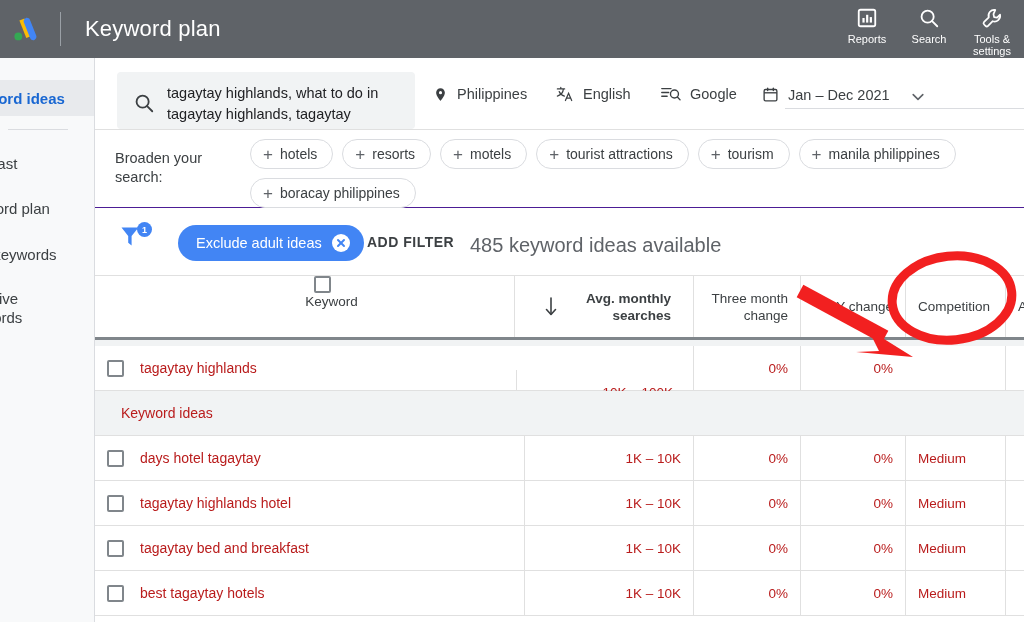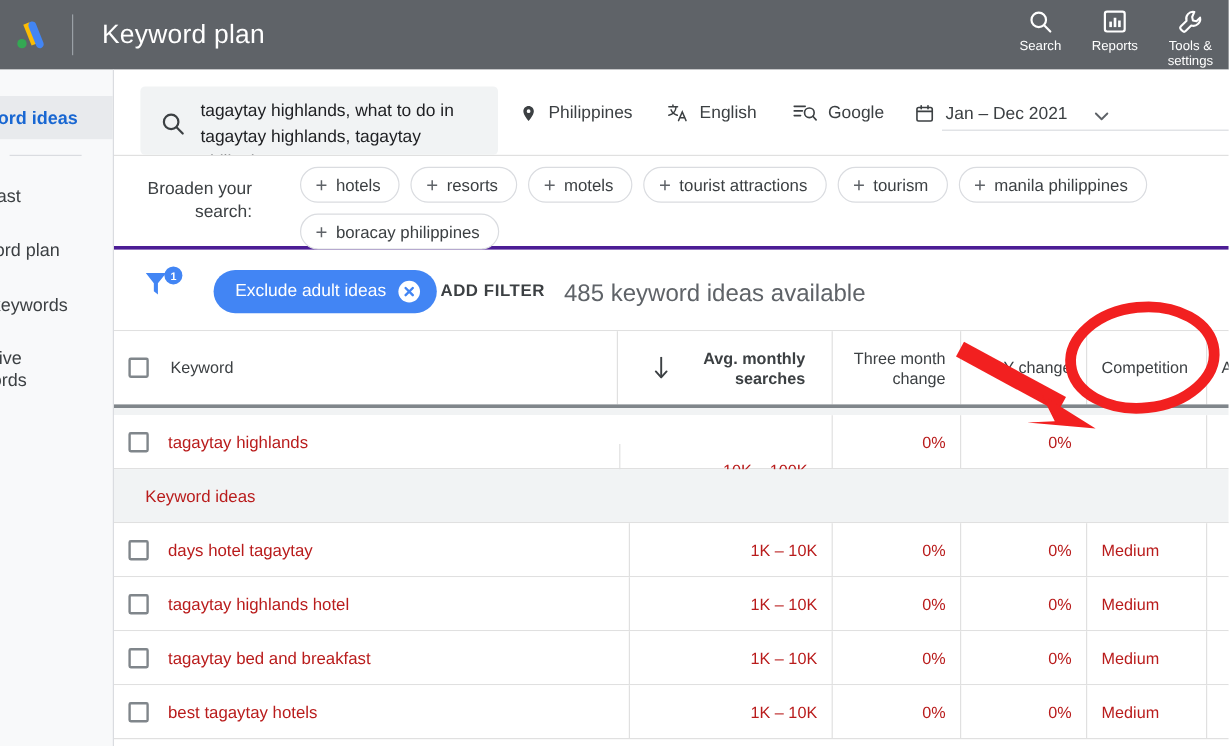--- a/index.html
+++ b/index.html
@@ -80,22 +80,21 @@
   .crit-loc { left: 338px; }
   .crit-lang { left: 461px; }
   .crit-net { left: 566px; }
   .crit-date { left: 667px; }
   .date-underline { position: absolute; left: 690px; top: 50px; width: 243px; height: 1px; background: #dadce0; }
   .date-caret { position: absolute; left: 815px; top: 31px; cursor: pointer; }
 
   
   .broaden-row {
     position: absolute; left: 0; top: 72px; width: 929px; height: 78px;
-    border-bottom: 3px solid #4c1d95;
-    text-align: right;
+    border-bottom: 1px solid #4c1d95;
   }
   .broaden-label {
     position: absolute; left: 20px; top: 19px; width: 95px;
     font-size: 14.5px; line-height: 19px; color: #3c4043;
   }
   .chips { position: absolute; left: 155px; top: 9px; width: 770px; display: flex; flex-wrap: wrap; gap: 9px 9px; }
   .chip {
     display: inline-flex; align-items: center; gap: 7px; height: 30px;
     padding: 0 15px 0 12px; border: 1px solid #dadce0; border-radius: 16px;
     background: #fff; font-size: 14px; color: #3c4043; cursor: pointer; white-space: nowrap;
@@ -175,33 +174,33 @@
         <path d="M15.6 4.2 C17.2 3.4 19.2 4.1 19.9 5.8 L26.2 21.6 C26.9 23.3 26.1 25.2 24.4 25.9 C22.8 26.6 20.9 25.8 20.2 24.2 L13.9 8.4 C13.2 6.7 14 4.9 15.6 4.2 Z" fill="#4285f4"></path>
         <circle cx="8.3" cy="22.4" r="3.9" fill="#34a853"></circle>
       </svg>
     </div>
     <div class="topbar-divider"></div>
     <div class="app-title">Keyword plan</div>
 
     <div class="topbar-actions">
       <div class="topbar-action">
         <svg width="22" height="22" viewBox="0 0 24 24">
-          <circle cx="10.5" cy="10.5" r="6.6" fill="none" stroke="#ffffff" stroke-width="2"></circle>
-          <line x1="15.4" y1="15.4" x2="21" y2="21" stroke="#ffffff" stroke-width="2" stroke-linecap="round"></line>
-        </svg>
-        <div class="ta-label">Search</div>
-      </div>
-      <div class="topbar-action">
-        <svg width="22" height="22" viewBox="0 0 24 24">
           <rect x="3" y="3" width="18" height="18" rx="2" fill="none" stroke="#ffffff" stroke-width="2"></rect>
           <rect x="7" y="12" width="2.4" height="5" fill="#ffffff"></rect>
           <rect x="11" y="8.5" width="2.4" height="8.5" fill="#ffffff"></rect>
           <rect x="15" y="11" width="2.4" height="6" fill="#ffffff"></rect>
         </svg>
         <div class="ta-label">Reports</div>
+      </div>
+      <div class="topbar-action">
+        <svg width="22" height="22" viewBox="0 0 24 24">
+          <circle cx="10.5" cy="10.5" r="6.6" fill="none" stroke="#ffffff" stroke-width="2"></circle>
+          <line x1="15.4" y1="15.4" x2="21" y2="21" stroke="#ffffff" stroke-width="2" stroke-linecap="round"></line>
+        </svg>
+        <div class="ta-label">Search</div>
       </div>
       <div class="topbar-action tools">
         <svg width="22" height="22" viewBox="0 0 24 24">
           <path d="M15.6 3.2 a6.2 6.2 0 0 0-7.1 8 L3.4 16.3 a2 2 0 0 0 0 2.8 l1.5 1.5 a2 2 0 0 0 2.8 0 l5.1-5.1 a6.2 6.2 0 0 0 8-7.1 l-3.3 3.3 -3.2-0.7 -0.7-3.2 Z" fill="none" stroke="#ffffff" stroke-width="1.9" stroke-linejoin="round"></path>
         </svg>
         <div class="ta-label">Tools &amp;
 settings</div>
       </div>
     </div>
   </div>
@@ -329,21 +328,21 @@
         </span>
       </div>
 
       <div class="add-filter">ADD FILTER</div>
       <div class="ideas-count">485 keyword ideas available</div>
     </div>
 
     <div class="table">
 
       <div class="thead">
-        <div class="th first" style="left:0; width:429px;">
+        <div class="th first" style="left:13px; width:429px;flex-direction:column;">
           <div class="cbox"></div>
           <span style="margin-left:18px;">Keyword</span>
         </div>
 
         <div class="th sortcol" style="left:429px; width:0px; border:none; justify-content:center;">
           <svg style="position:absolute; left:18px; top:21px;" width="18" height="20" viewBox="0 0 18 20">
             <line x1="9" y1="1" x2="9" y2="17" stroke="#3c4043" stroke-width="1.6" stroke-linecap="round"></line>
             <path d="M4.5 12.5 L9 17.5 L13.5 12.5" fill="none" stroke="#3c4043" stroke-width="1.6" stroke-linecap="round" stroke-linejoin="round"></path>
           </svg>
         </div>

